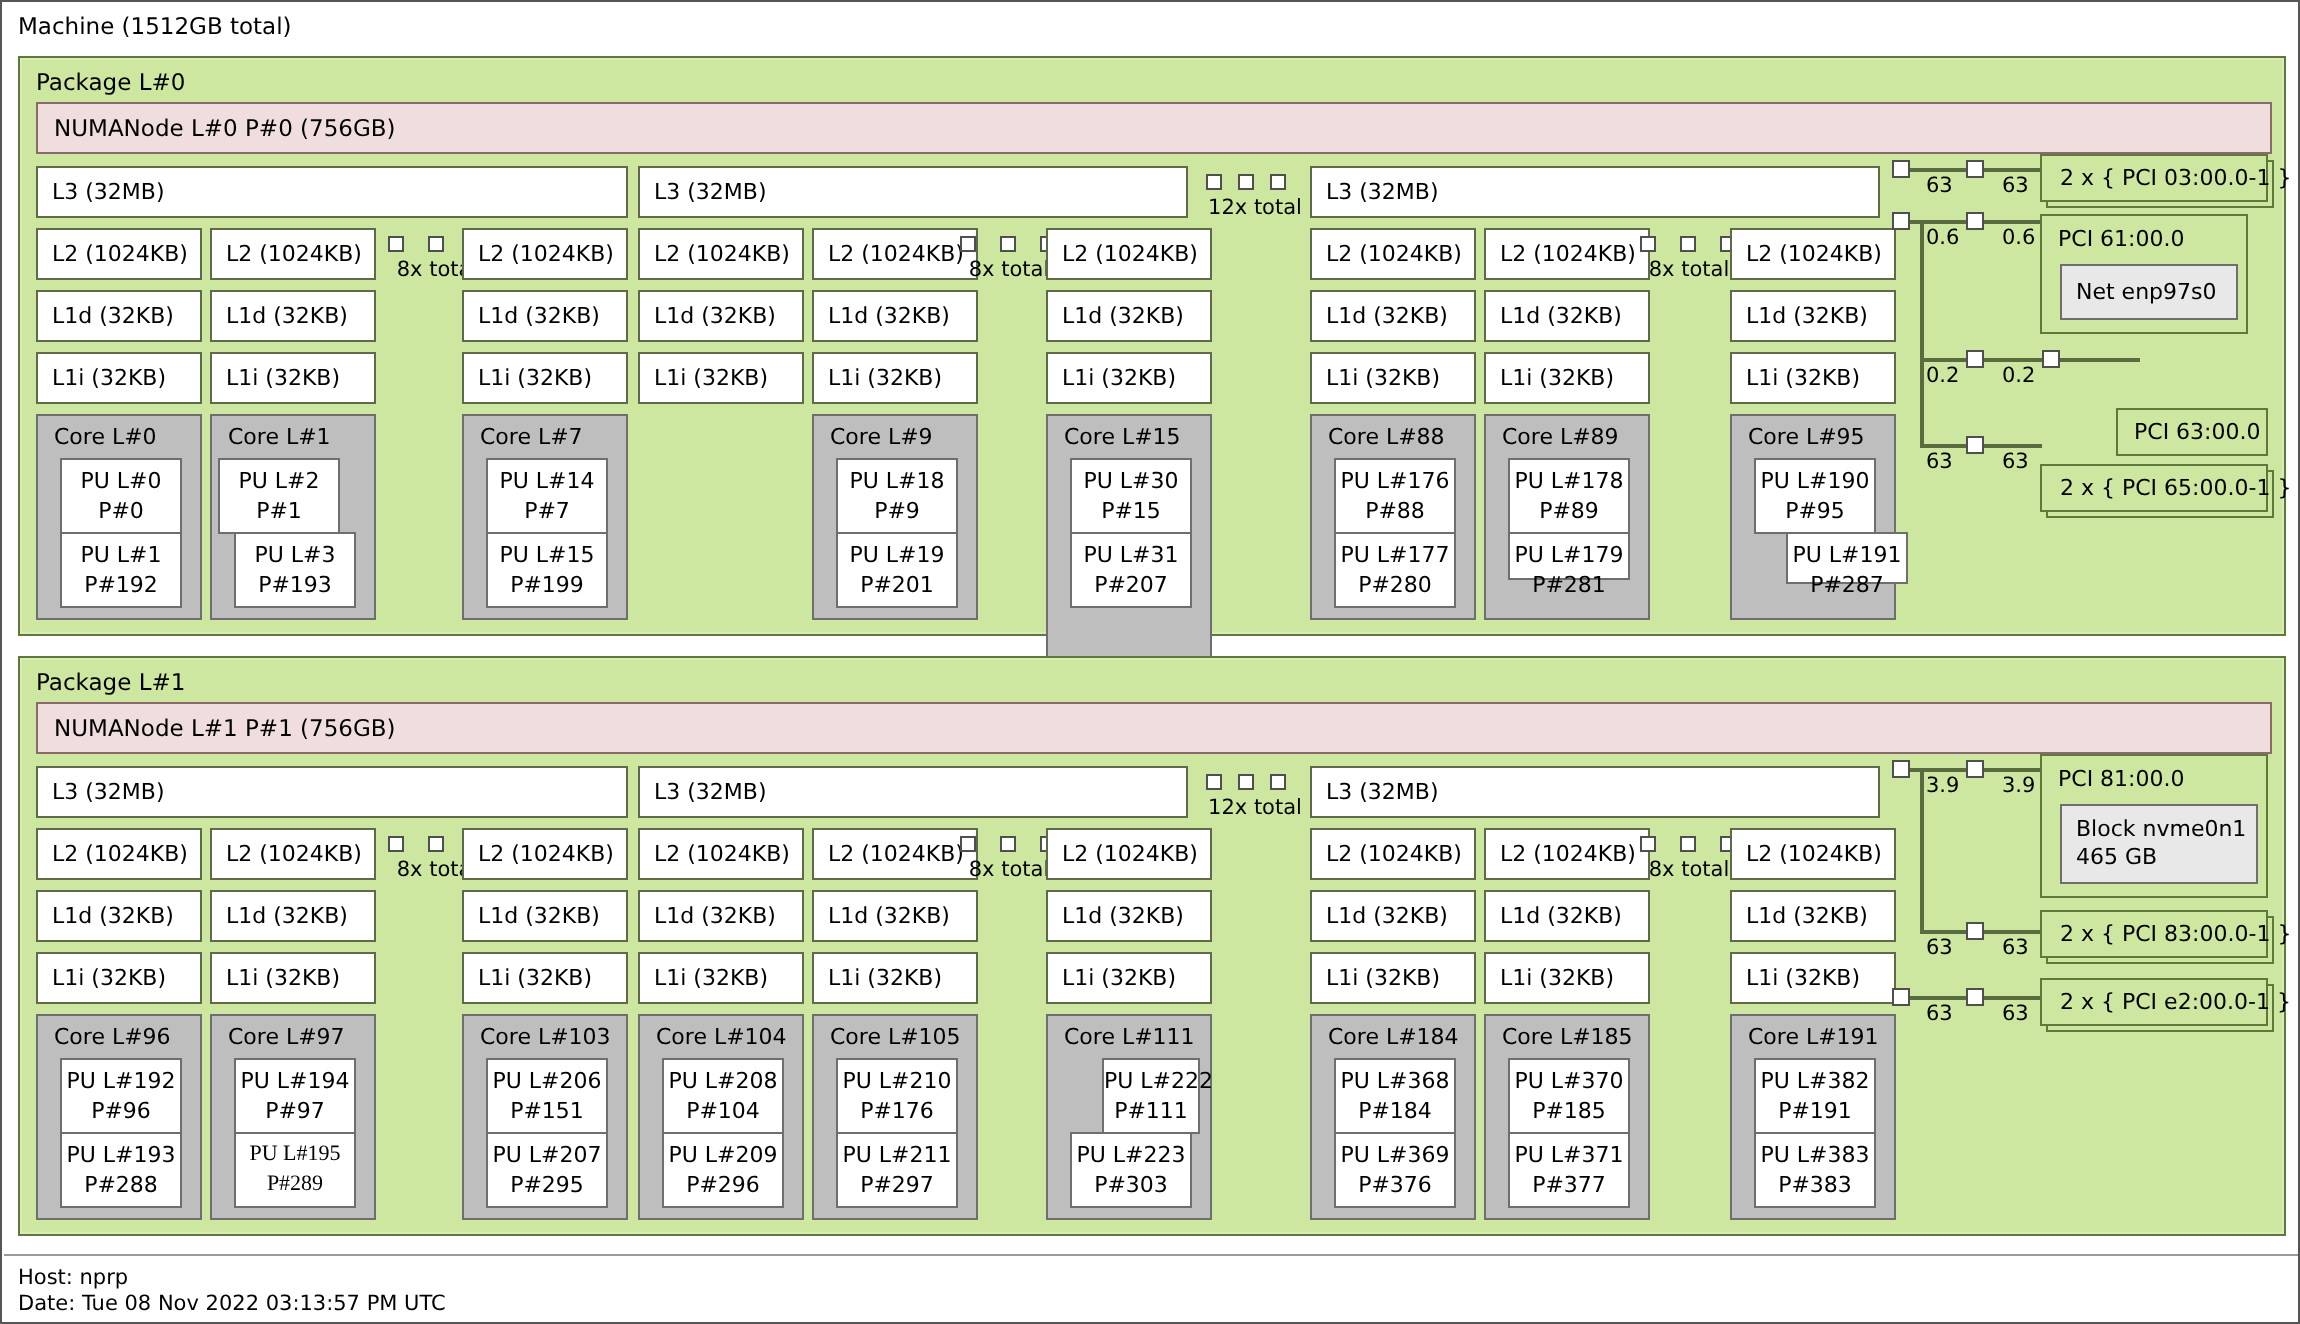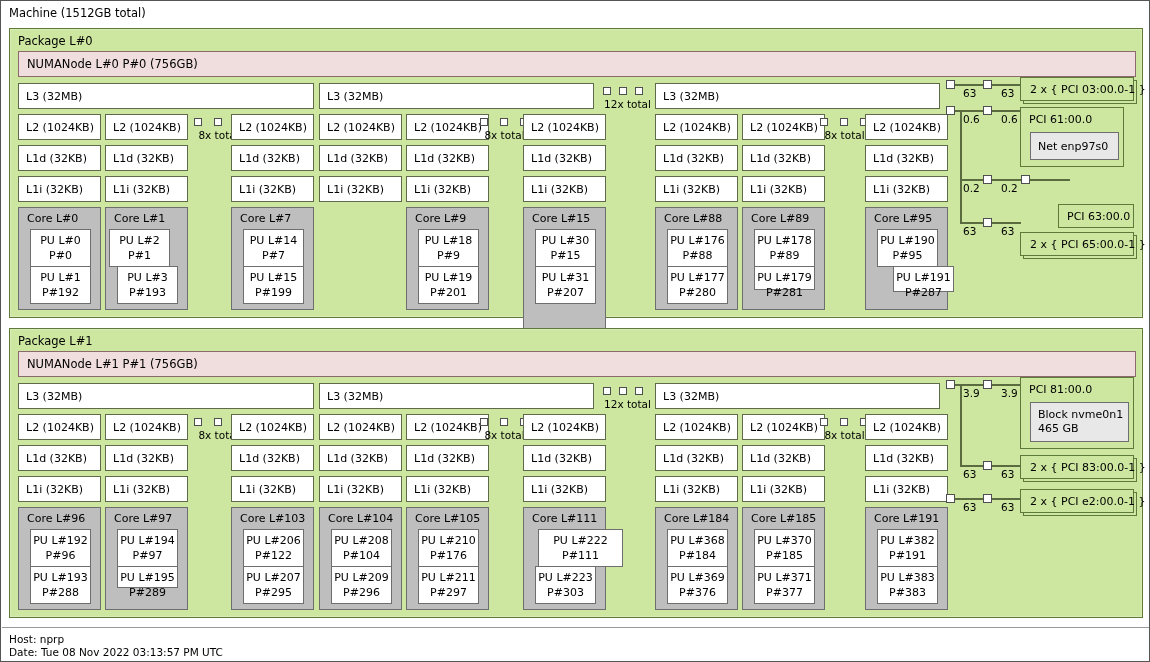--- a/index.html
+++ b/index.html
@@ -462,30 +462,30 @@
         <div class="pu-l">PU L#193</div>
         <div class="pu-p">P#288</div>
       </div>
     </div>
     <div class="abs core" style="left:95px;top:178px;width:83px;height:103px;">
       <div class="core-label">Core L#97</div>
       <div class="pu" style="left:11px;top:21px;width:61px;height:38px;">
         <div class="pu-l">PU L#194</div>
         <div class="pu-p">P#97</div>
       </div>
-      <div class="pu" style="left:11px;top:58px;width:61px;height:22px;">
+      <div class="pu" style="left:11px;top:58px;width:61px;height:38px;font-family:Liberation Serif, serif;">
         <div class="pu-l">PU L#195</div>
         <div class="pu-p">P#289</div>
       </div>
     </div>
     <div class="abs core" style="left:221px;top:178px;width:83px;height:103px;">
       <div class="core-label">Core L#103</div>
       <div class="pu" style="left:11px;top:21px;width:61px;height:38px;">
         <div class="pu-l">PU L#206</div>
-        <div class="pu-p">P#122</div>
+        <div class="pu-p">P#151</div>
       </div>
       <div class="pu" style="left:11px;top:58px;width:61px;height:38px;">
         <div class="pu-l">PU L#207</div>
         <div class="pu-p">P#295</div>
       </div>
     </div>
 
     <div class="abs cache" style="left:309px;top:54px;width:275px;height:26px;">
       <span>L3 (32MB)</span>
     </div>
@@ -539,21 +539,21 @@
         <div class="pu-l">PU L#210</div>
         <div class="pu-p">P#176</div>
       </div>
       <div class="pu" style="left:11px;top:58px;width:61px;height:38px;">
         <div class="pu-l">PU L#211</div>
         <div class="pu-p">P#297</div>
       </div>
     </div>
     <div class="abs core" style="left:513px;top:178px;width:83px;height:103px;">
       <div class="core-label">Core L#111</div>
-      <div class="pu" style="left:14px;top:21px;width:85px;height:38px;">
+      <div class="pu" style="left:27px;top:21px;width:49px;height:38px;">
         <div class="pu-l">PU L#222</div>
         <div class="pu-p">P#111</div>
       </div>
       <div class="pu" style="left:11px;top:58px;width:61px;height:38px;">
         <div class="pu-l">PU L#223</div>
         <div class="pu-p">P#303</div>
       </div>
     </div>
 
     <div class="abs ellipsis" style="left:589px;top:58px;width:57px;height:24px;">

